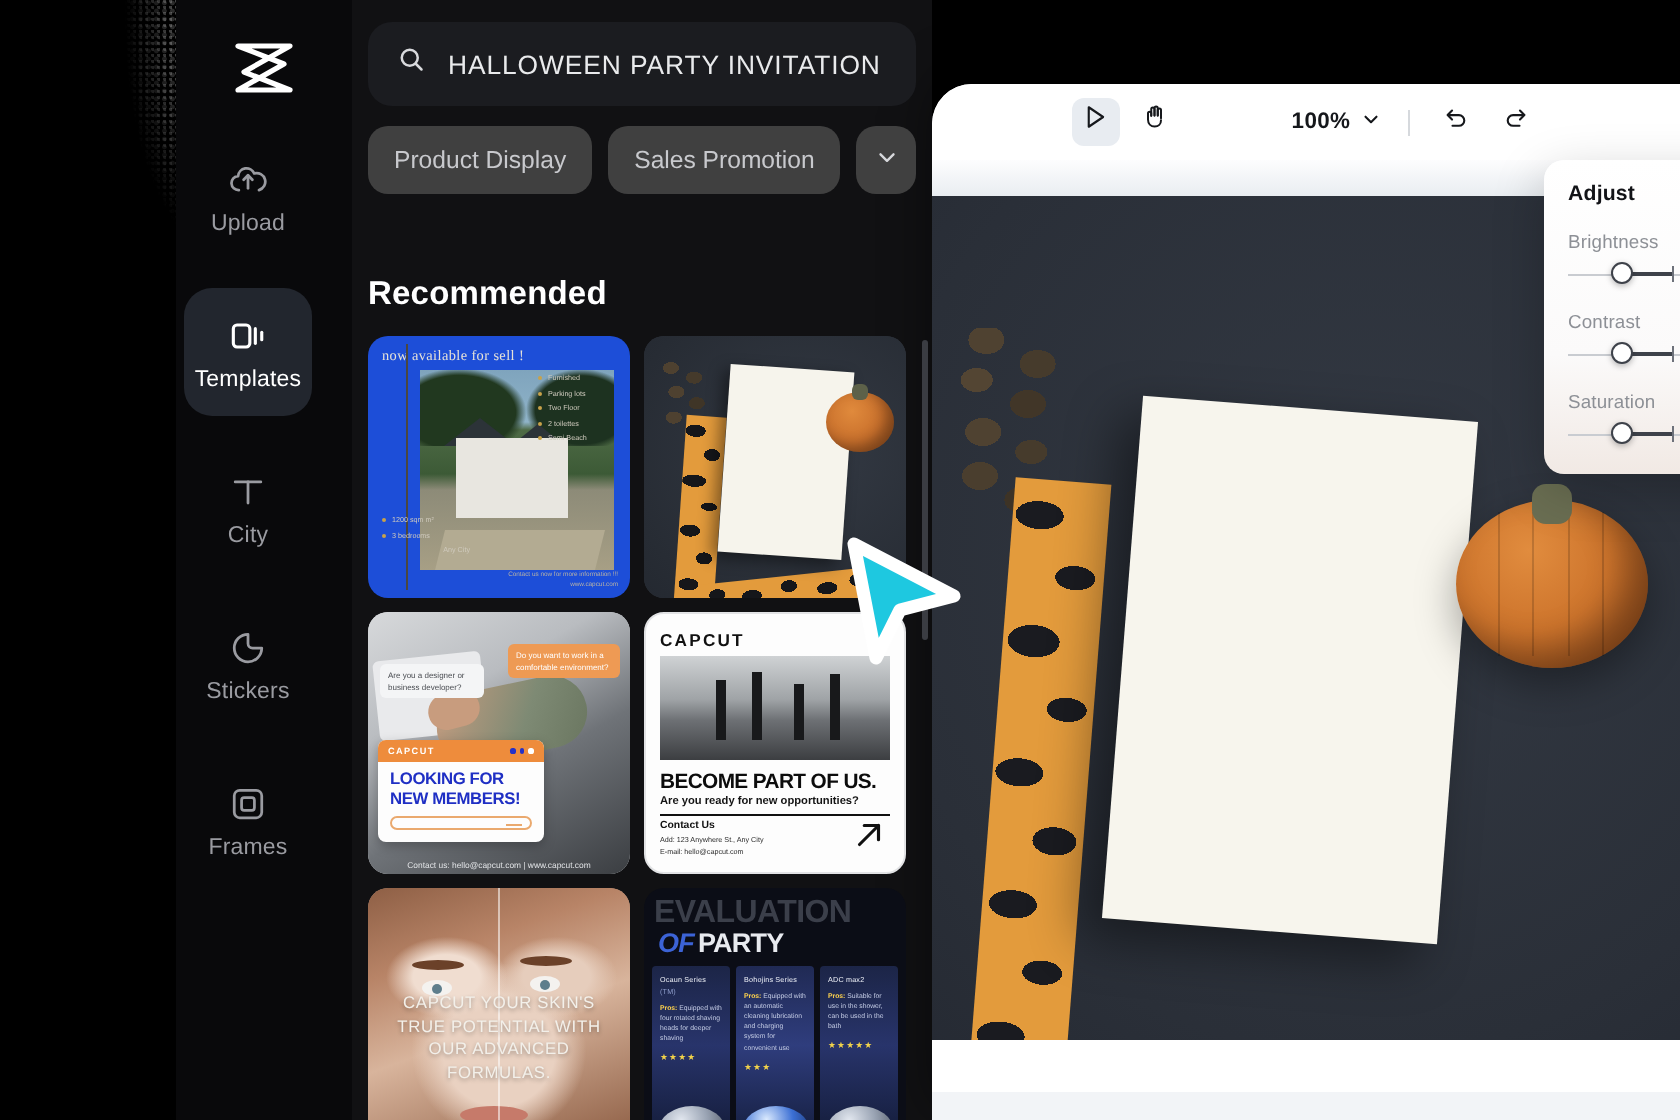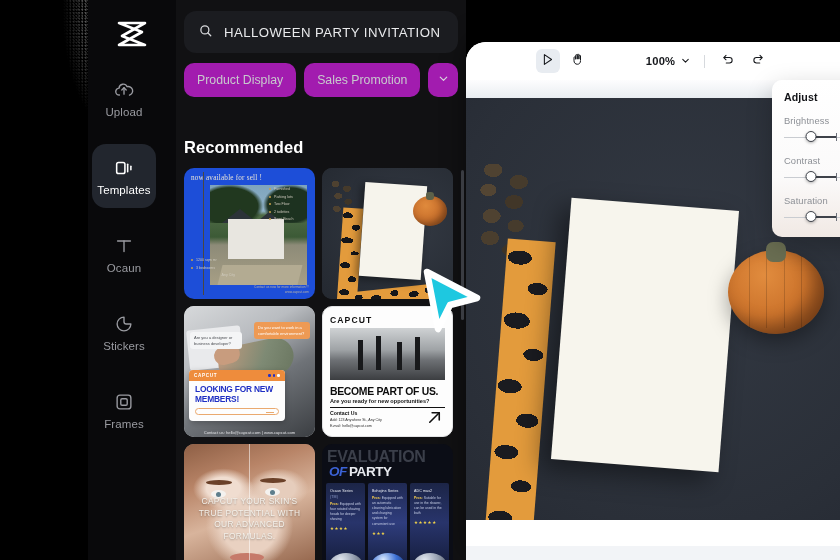--- a/index.html
+++ b/index.html
@@ -44,21 +44,21 @@
   .panel { position:absolute; left:176px; top:0; width:290px; height:560px; z-index:3; overflow:hidden; }
   .search {
     position:absolute; left:8px; top:11px; width:274px; height:42px;
     background:#1b1c20; border-radius:12px; display:flex; align-items:center; padding:0 14px; gap:11px; cursor:text;
   }
   .search svg { flex:0 0 auto; }
   .search-val { color:#e9eaec; font-size:13.2px; letter-spacing:.45px; white-space:nowrap; }
 
   .chips { position:absolute; left:8px; top:63px; width:274px; height:34px; display:flex; gap:8px; }
   .chip {
-    height:34px; background:#a21caf; border-radius:10px; color:#c8c9cd;
+    height:34px; background:#404040; border-radius:10px; color:#c8c9cd;
     display:flex; align-items:center; padding:0 13px; font-size:12.3px; white-space:nowrap; cursor:pointer;
   }
   .chip-more { width:34px; padding:0; justify-content:center; margin-left:auto; }
 
   .sec-title { position:absolute; left:8px; top:138px; color:#fff; font-size:16.5px; font-weight:700; letter-spacing:.1px; }
 
   .grid { position:absolute; left:8px; top:168px; width:282px; display:flex; flex-wrap:wrap; gap:7px 7px; }
   .card { width:131px; height:131px; border-radius:10px; overflow:hidden; position:relative; background:#17181c; cursor:pointer; }
 
   
@@ -130,21 +130,21 @@
   }
 
   
   .c-hr { background:#cfd2d6; }
   .hr-ph { position:absolute; inset:0; background:linear-gradient(150deg,#d7d9db 0%,#b9bcc0 32%,#6f7378 60%,#3b3e42 100%); }
   .hr-desk{ position:absolute; left:4px; top:22px; width:54px; height:40px; background:#e9eaec; border-radius:3px; transform:rotate(-6deg); }
   .hr-arm { position:absolute; left:34px; top:36px; width:76px; height:36px; border-radius:18px; background:linear-gradient(120deg,#c79d80,#7e8a74 58%,#69755f); transform:rotate(-12deg); }
   .hr-hand{ position:absolute; left:30px; top:40px; width:26px; height:18px; border-radius:9px; background:#c89c7e; transform:rotate(-14deg); }
   .hr-b1 { position:absolute; left:6px; top:26px; width:52px; padding:3px 4px; background:#f4f5f6; border-radius:3px; font-size:4px; color:#4a4d52; line-height:1.4; }
   .hr-b2 { position:absolute; right:5px; top:16px; width:56px; padding:3px 4px; background:#ee9a54; border-radius:3px; font-size:4px; color:#fff; line-height:1.4; }
-  .hr-card{ position:absolute; left:5px; bottom:16px; width:96px; background:#fdfdfd; border-radius:4px; overflow:hidden; box-shadow:0 2px 6px rgba(0,0,0,.25); }
+  .hr-card{ position:absolute; left:5px; bottom:16px; width:83px; background:#fdfdfd; border-radius:4px; overflow:hidden; box-shadow:0 2px 6px rgba(0,0,0,.25); }
   .hr-card-top{ height:11px; background:#ee8c3c; display:flex; align-items:center; justify-content:space-between; padding:0 5px; }
   .hr-brand{ font-size:4.6px; color:#fff; letter-spacing:.7px; font-weight:700; }
   .hr-dots{ display:flex; gap:2px; }
   .hr-dots i{ width:2.6px;height:2.6px;border-radius:50%;background:#2431c8; display:block;}
   .hr-dots i:last-child{ background:#fff; }
   .hr-card-b{ padding:4px 6px 6px; }
   .hr-h{ font-size:8.4px; font-weight:700; color:#1f2fc4; line-height:1.12; letter-spacing:-.2px; }
   .hr-inp{ margin-top:4px; height:7px; border:.6px solid #eaa96e; border-radius:4px; position:relative;}
   .hr-inp::after{content:"";position:absolute;right:4px;top:2.6px;width:8px;height:.6px;background:#eaa96e;}
   .hr-ft{ position:absolute; left:0; right:0; bottom:2px; text-align:center; font-size:4.2px; color:#dfe1e4; }
@@ -306,21 +306,21 @@
         <span class="ri-lb">Templates</span>
       </div>
 
       <div class="rail-item">
         <span class="ri-ic">
           <svg width="22" height="22" viewBox="0 0 24 24" fill="none" stroke="currentColor" stroke-width="1.5" stroke-linecap="round">
             <path d="M5 6.5h14"></path>
               <path d="M12 6.5V18"></path>
           </svg>
         </span>
-        <span class="ri-lb">Ocaun</span>
+        <span class="ri-lb">City</span>
       </div>
 
 
       <div class="rail-item">
         <span class="ri-ic">
           <svg width="22" height="22" viewBox="0 0 24 24" fill="none" stroke="currentColor" stroke-width="1.5" stroke-linejoin="round">
             <path d="M12 4.5a7.5 7.5 0 1 0 7.5 7.5h-5a2.5 2.5 0 0 1-2.5-2.5Z"></path>
           </svg>
         </span>
         <span class="ri-lb">Stickers</span>

